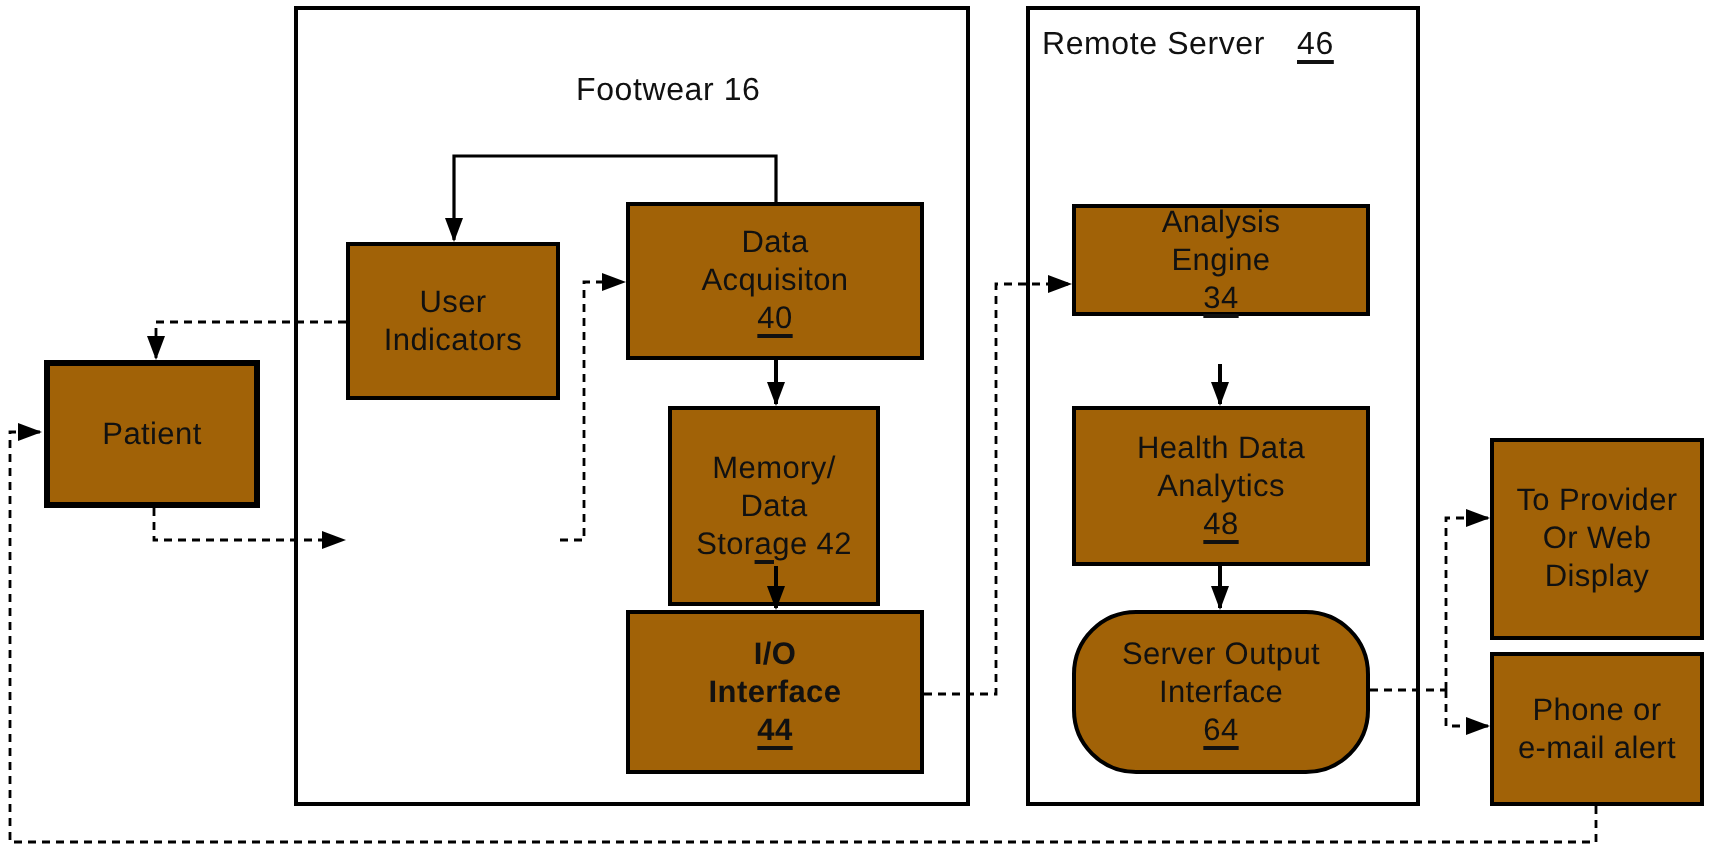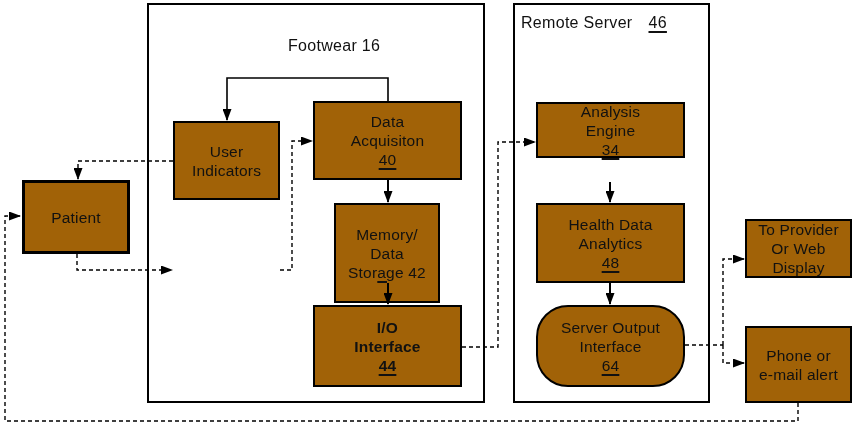--- a/index.html
+++ b/index.html
@@ -125,21 +125,21 @@
     <span>Analytics</span>
     <span class="refnum">48</span>
   </div>
 
   <div class="node" style="left:536px; top:305px; width:149px; height:82px;border-radius:32px;">
     <span>Server Output</span>
     <span>Interface</span>
     <span class="refnum">64</span>
   </div>
 
-  <div class="node" style="left:745px; top:219px; width:107px; height:59px;">
+  <div class="node" style="left:745px; top:219px; width:107px; height:101px;">
     <span>To Provider</span>
     <span>Or Web</span>
     <span>Display</span>
   </div>
 
   <div class="node" style="left:745px; top:326px; width:107px; height:77px;">
     <span>Phone or</span>
     <span>e-mail alert</span>
   </div>
 

